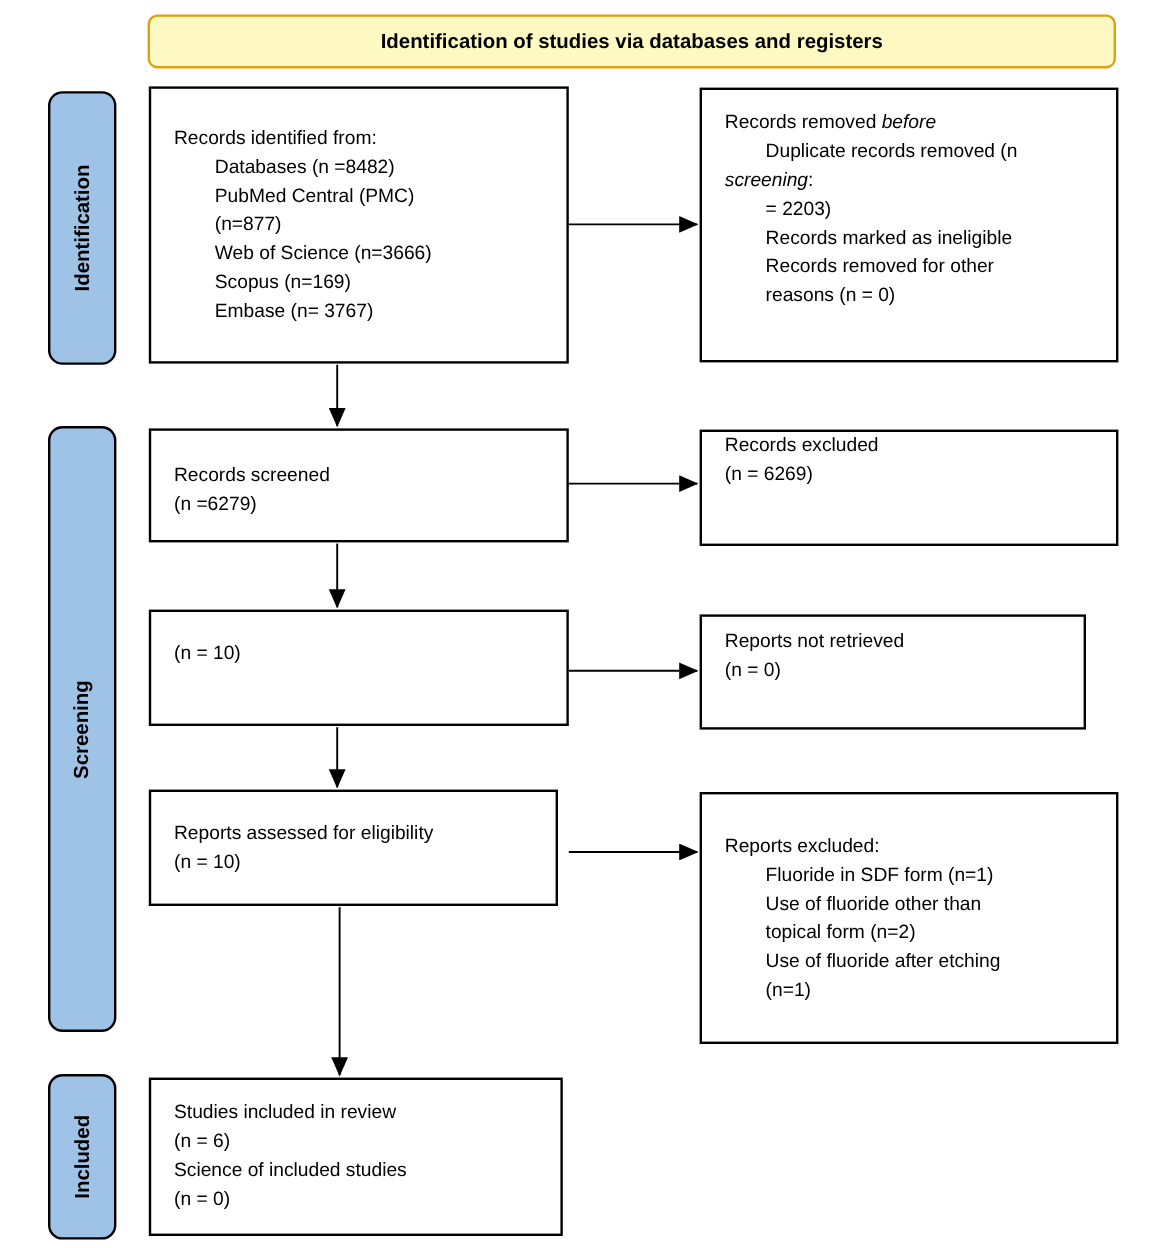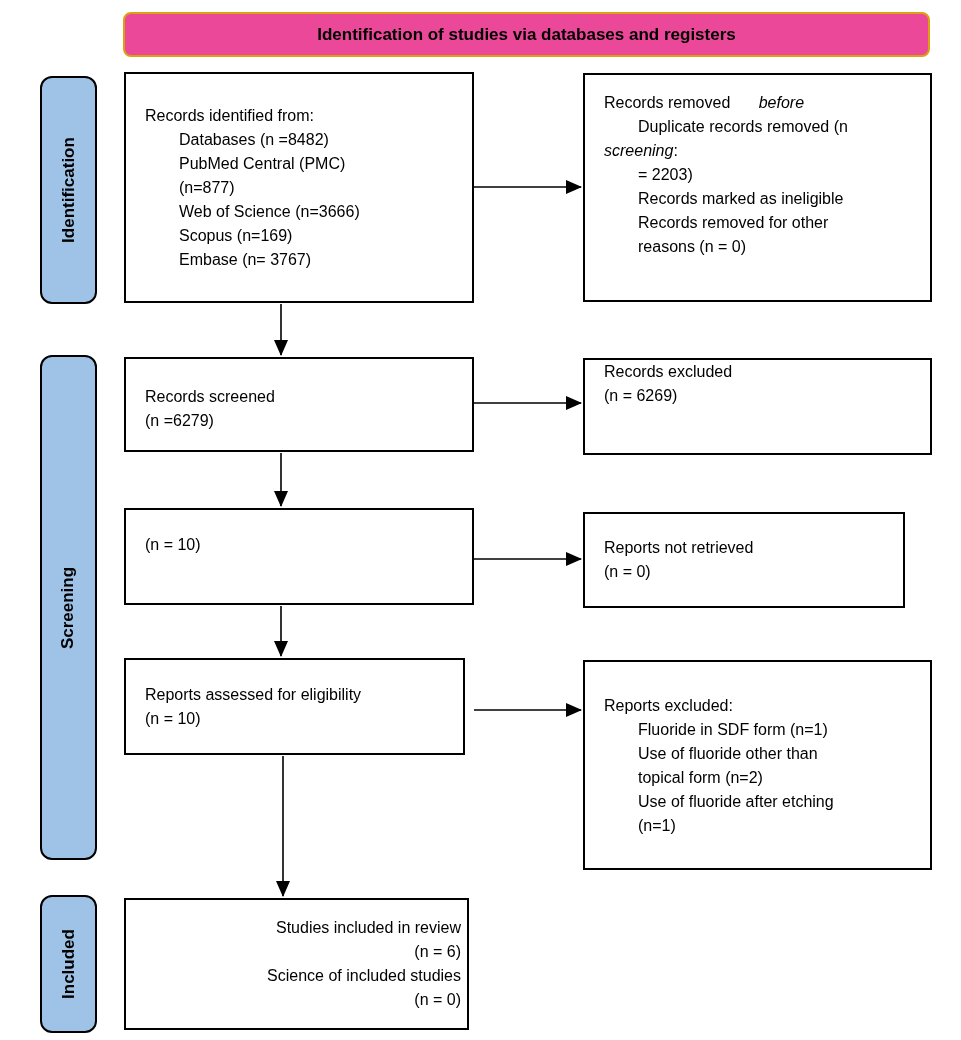--- a/index.html
+++ b/index.html
@@ -14,21 +14,21 @@
     background: #ffffff;
     overflow: hidden;
   }
 
   
   .banner {
     position: absolute;
     left: 123px; top: 12px;
     width: 807px; height: 45px;
     box-sizing: border-box;
-    background: #ec4899;
+    background: #fef9c3;
     border: 2px solid #DDA010;
     border-radius: 8px;
     display: flex;
     align-items: center;
     justify-content: center;
     font-weight: bold;
     font-size: 17px;
     color: #000;
   }
 
@@ -68,24 +68,24 @@
     padding-left: 19px;
     padding-right: 6px;
   }
   .box .line.indent { padding-left: 34px; }
 
   #box-records-identified   { left: 124px; top: 72px;  width: 350px; height: 231px; padding-top: 30px; }
   #box-records-removed      { left: 583px; top: 73px;  width: 349px; height: 229px; padding-top: 16px; }
   #box-records-screened     { left: 124px; top: 357px; width: 350px; height: 95px;  padding-top: 26px; }
   #box-records-excluded     { left: 583px; top: 358px; width: 349px; height: 97px;  }
   #box-reports-sought       { left: 124px; top: 508px; width: 350px; height: 97px;  padding-top: 23px; }
-  #box-reports-not-retrieved{ left: 583px; top: 512px; width: 322px; height: 96px;  padding-top: 22px; }
+  #box-reports-not-retrieved{ left: 583px; top: 512px; width: 322px; height: 96px;  padding-top: 9px; }
   #box-reports-assessed     { left: 124px; top: 658px; width: 341px; height: 97px;  padding-top: 23px; }
   #box-reports-excluded     { left: 583px; top: 660px; width: 349px; height: 210px; padding-top: 32px; }
-  #box-studies-included     { left: 124px; top: 898px; width: 345px; height: 132px; padding-top: 16px; text-align: right; }
+  #box-studies-included     { left: 124px; top: 898px; width: 345px; height: 132px; padding-top: 16px; }
 
   #arrow-layer {
     position: absolute;
     left: 0; top: 0;
     width: 961px; height: 1040px;
     pointer-events: none;
   }
 </style>
 </head>
 <body>
@@ -109,21 +109,21 @@
   <div class="box" id="box-records-identified">
       <div class="line"><span>Records identified from:</span></div>
       <div class="line indent"><span>Databases (n =8482)</span></div>
       <div class="line indent"><span>PubMed Central (PMC)</span></div>
       <div class="line indent"><span>(n=877)</span></div>
       <div class="line indent"><span>Web of Science (n=3666)</span></div>
       <div class="line indent"><span>Scopus (n=169)</span></div>
       <div class="line indent"><span>Embase (n= 3767)</span></div>
     </div>
   <div class="box" id="box-records-removed">
-      <div class="line"><span>Records removed </span><span style="font-style: italic; margin-left: 24px;">before</span></div>
+      <div class="line"><span>Records removed </span><span style="font-style: italic;">before</span></div>
       <div class="line indent"><span>Duplicate records removed (n</span></div>
       <div class="line"><span style="font-style: italic;">screening</span><span>:</span></div>
       <div class="line indent"><span>= 2203)</span></div>
       <div class="line indent"><span>Records marked as ineligible</span></div>
       <div class="line indent"><span>Records removed for other</span></div>
       <div class="line indent"><span>reasons (n = 0)</span></div>
     </div>
   <div class="box" id="box-records-screened">
       <div class="line"><span>Records screened</span></div>
       <div class="line"><span>(n =6279)</span></div>

